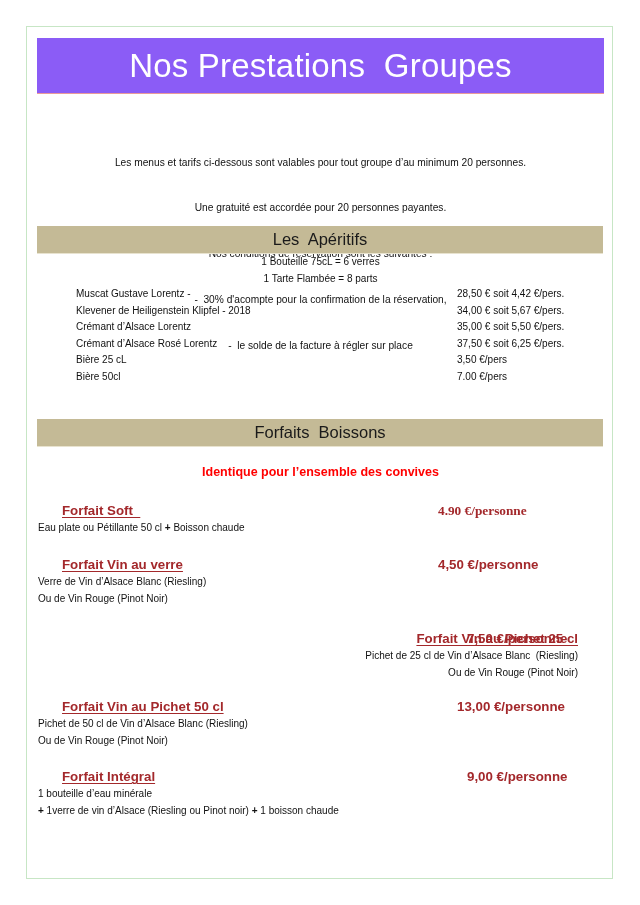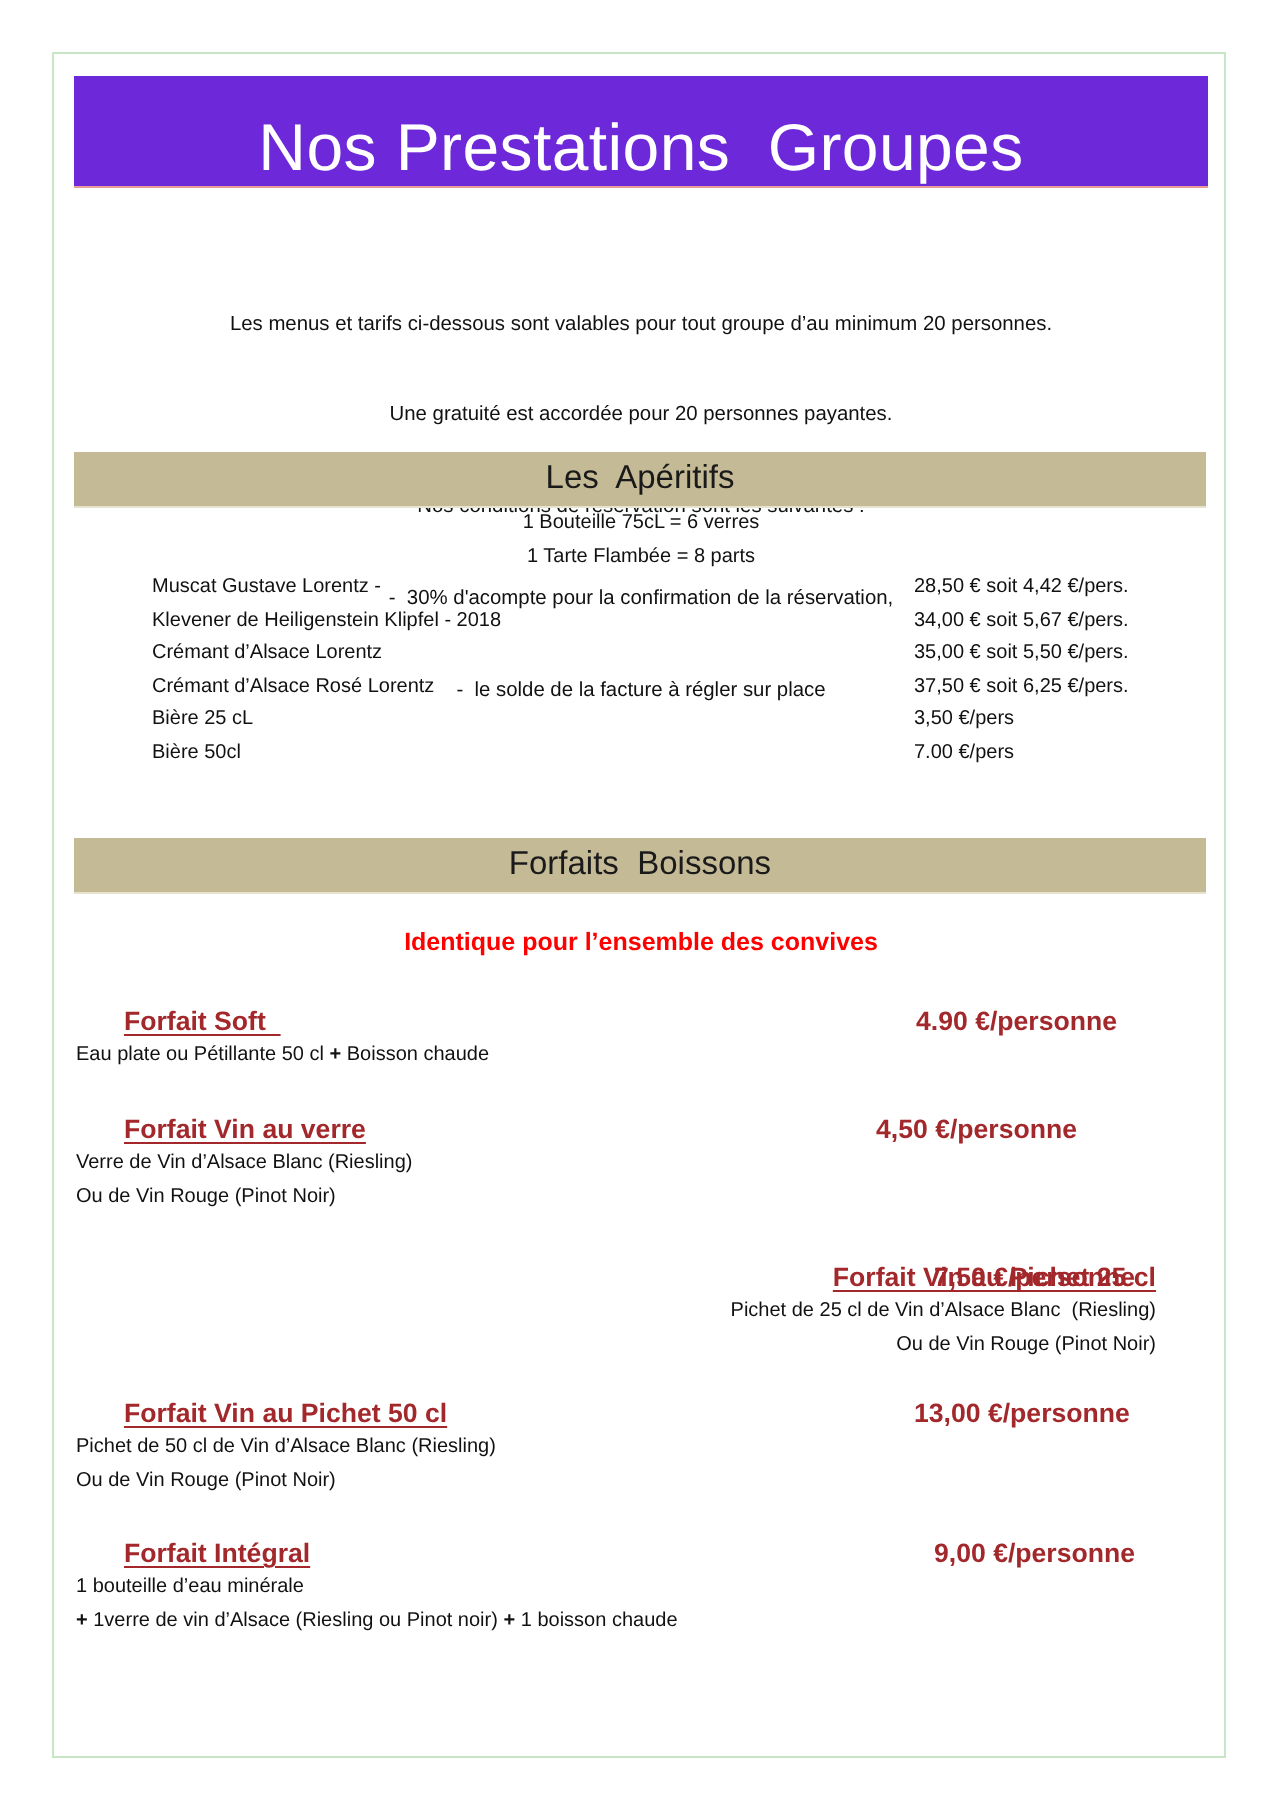--- a/index.html
+++ b/index.html
@@ -7,22 +7,22 @@
       width: 640px; height: 905px; position: relative; overflow: hidden;
       font-family: "Liberation Sans", "DejaVu Sans", sans-serif;
       color: #111;
     }
     .page-border {
       position: absolute; left: 26px; top: 26px; width: 587px; height: 853px;
       border: 1px solid #c7e6c5; box-sizing: border-box;
     }
     .banner {
       position: absolute; left: 37px; top: 38px; width: 567px; height: 55px;
-      background: #6d28d9; border-bottom: 1px solid #e99a9a;
-      display: flex; align-items: flex-end; justify-content: center;
+      background: #8b5cf6; border-bottom: 1px solid #e99a9a;
+      display: flex; align-items: center; justify-content: center;
     }
     .banner-title {
       color: #ffffff; font-size: 33px; letter-spacing: 0.2px; white-space: pre;
     }
     .intro {
       position: absolute; left: 37px; top: 124px; width: 567px;
       text-align: center; font-size: 10.2px; line-height: 15.3px;
       white-space: pre;
     }
     .section-bar {
@@ -124,21 +124,21 @@
 <div class="section-bar" id="bar-forfaits">
   <span>Forfaits  Boissons</span>
 </div>
 
 <div class="notice">
   <span>Identique pour l’ensemble des convives</span>
 </div>
 
 <div class="forfait" style="top:502px;">
   <div class="forfait-title">Forfait Soft  </div>
-  <span class="forfait-price" style="left:420px;">4.90 €/personne</span>
+  <span class="forfait-price" style="left:400px;font-family:Liberation Serif, serif;">4.90 €/personne</span>
   <div class="forfait-desc"><span>Eau plate ou Pétillante 50 cl </span><b>+</b><span> Boisson chaude</span></div>
 </div>
 
 <div class="forfait" style="top:556px;">
   <div class="forfait-title">Forfait Vin au verre</div>
   <span class="forfait-price" style="left:400px;">4,50 €/personne</span>
   <div class="forfait-desc">Verre de Vin d’Alsace Blanc (Riesling)</div>
   <div class="forfait-desc">Ou de Vin Rouge (Pinot Noir)</div>
 </div>
 

